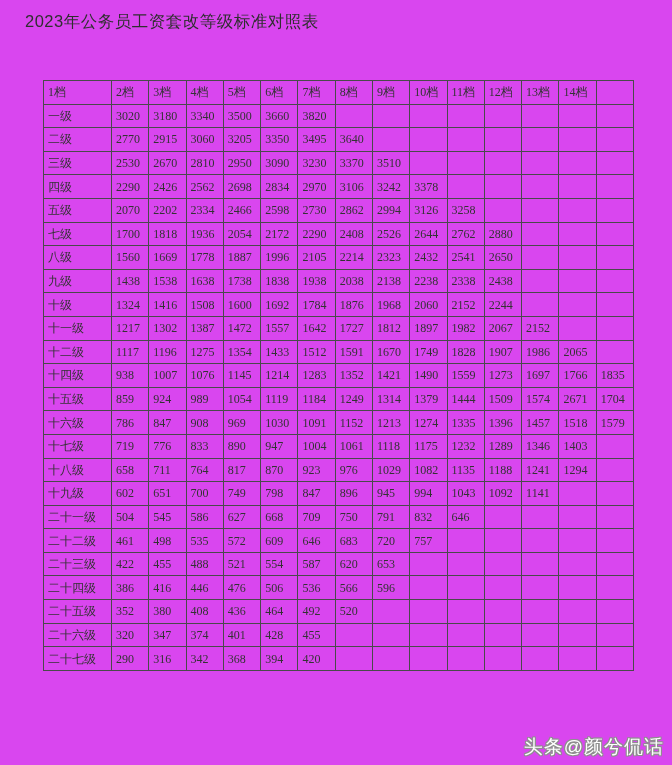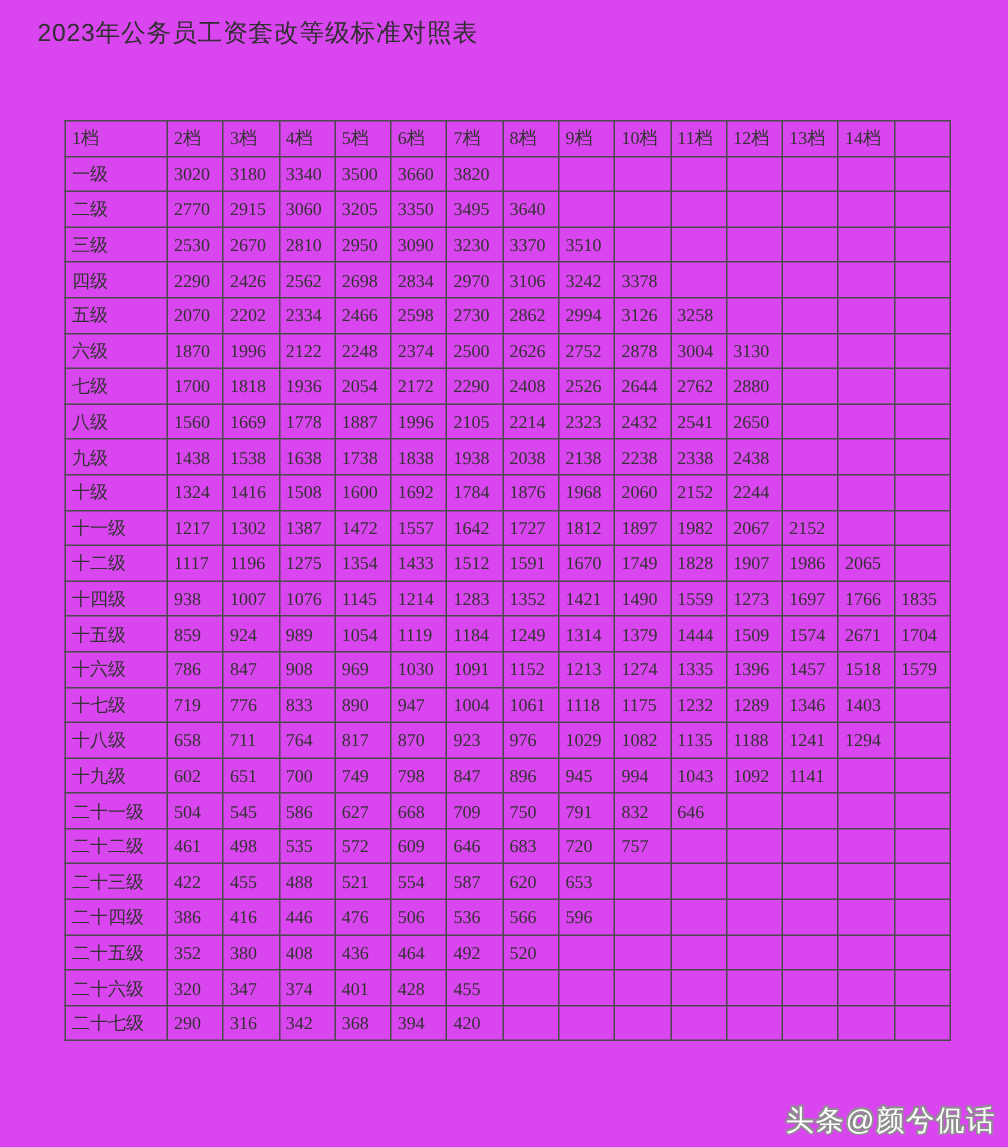--- a/index.html
+++ b/index.html
@@ -195,37 +195,20 @@
           <td>2862</td>
           <td>2994</td>
           <td>3126</td>
           <td>3258</td>
           <td></td>
           <td></td>
           <td></td>
           <td></td>
         </tr>
         <tr>
-          <td>六级</td>
-          <td>1870</td>
-          <td>1996</td>
-          <td>2122</td>
-          <td>2248</td>
-          <td>2374</td>
-          <td>2500</td>
-          <td>2626</td>
-          <td>2752</td>
-          <td>2878</td>
-          <td>3004</td>
-          <td>3130</td>
-          <td></td>
-          <td></td>
-          <td></td>
-        </tr>
-        <tr>
           <td>七级</td>
           <td>1700</td>
           <td>1818</td>
           <td>1936</td>
           <td>2054</td>
           <td>2172</td>
           <td>2290</td>
           <td>2408</td>
           <td>2526</td>
           <td>2644</td>

